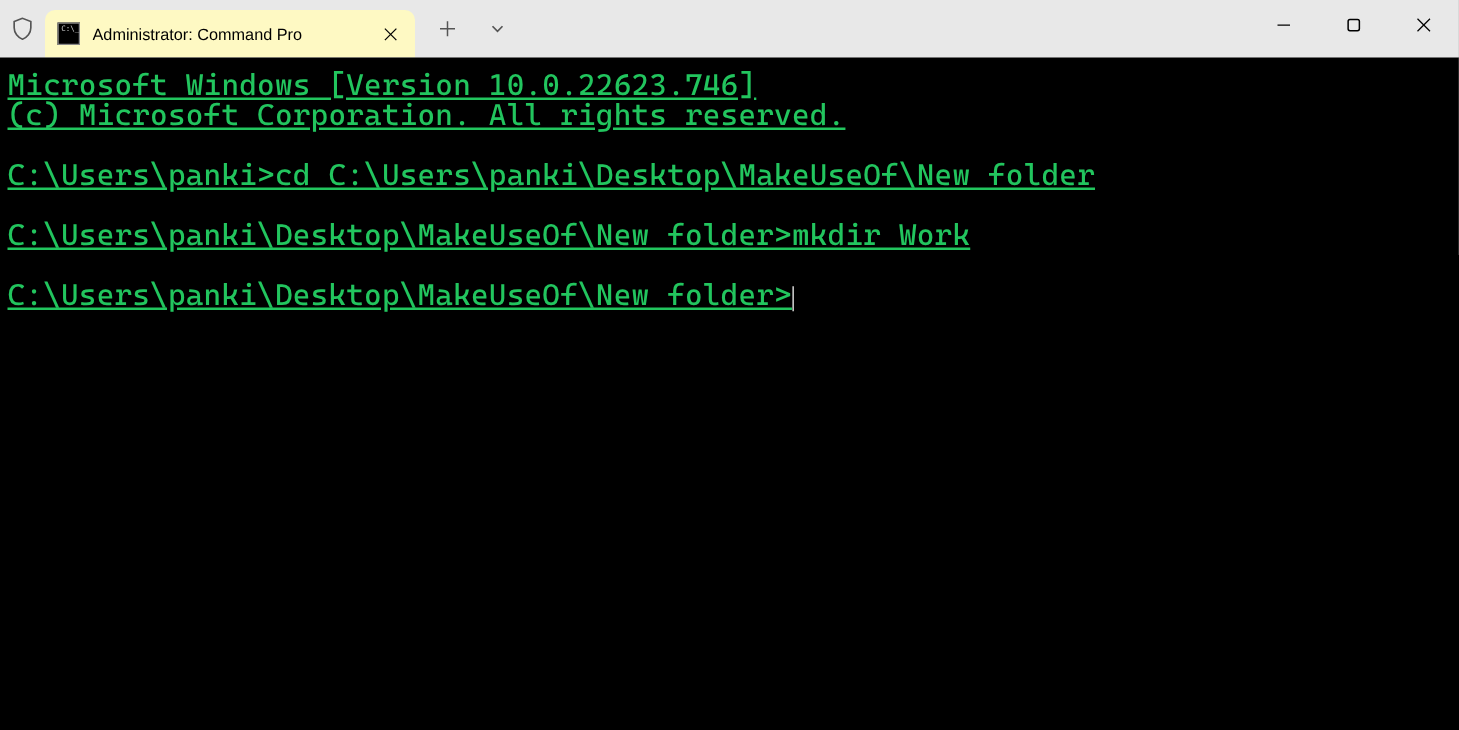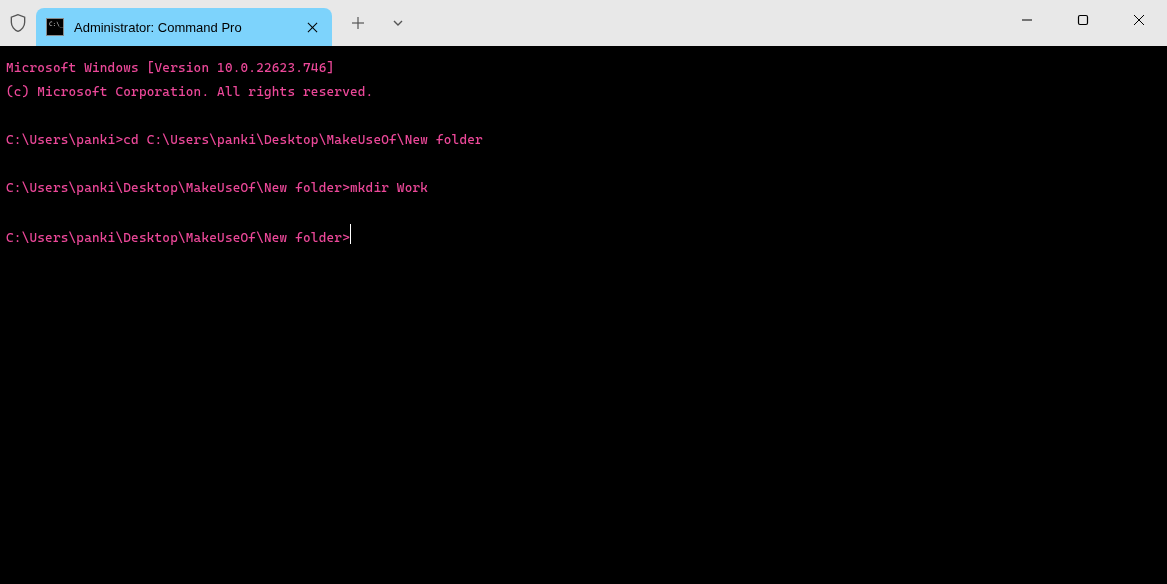--- a/index.html
+++ b/index.html
@@ -27,21 +27,21 @@
       display: flex;
       align-items: center;
       justify-content: center;
       color: #555;
     }
     .shield-icon svg {
       width: 20px;
       height: 22px;
     }
     .tab {
-      background: #7dd3fc;
+      background: #fef9c3;
       height: 38px;
       margin-top: 8px;
       border-radius: 8px 8px 0 0;
       display: flex;
       align-items: center;
       padding: 0 10px 0 10px;
       min-width: 296px;
       position: relative;
     }
     .tab-icon {
@@ -112,28 +112,29 @@
       color: #000;
     }
     .window-btn svg {
       width: 12px;
       height: 12px;
     }
     .terminal {
       background: #000;
       width: 100%;
       height: calc(584px - 46px);
-      color: #ec4899;
+      color: #22c55e;
       font-family: "Cascadia Mono", "Consolas", monospace;
-      font-size: 13px;
+      font-size: 24px;
       line-height: 24px;
       padding: 10px 6px;
       white-space: pre;
       position: relative;
       letter-spacing: 0.2px;
+      text-decoration: underline;
     }
     .cursor {
       display: inline-block;
       width: 1.5px;
       height: 20px;
       background: #fff;
       vertical-align: text-bottom;
       margin-bottom: 1px;
     }
     .term-line {

